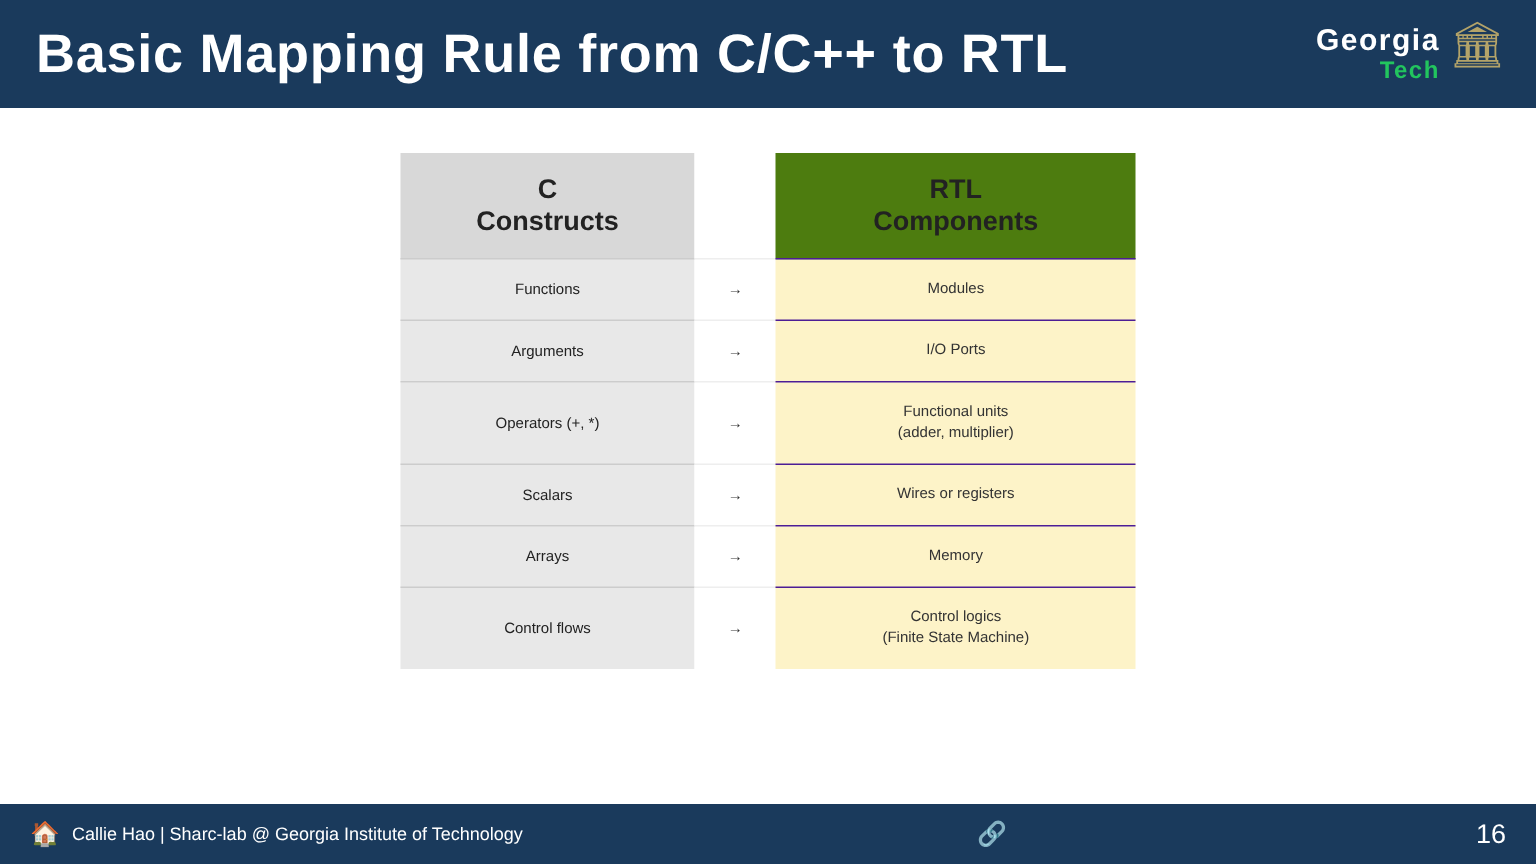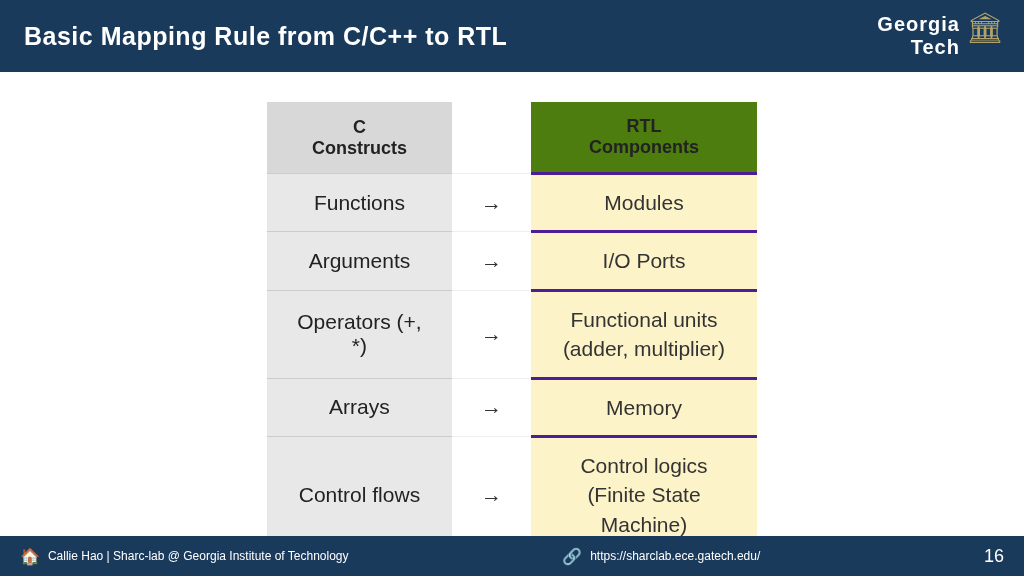--- a/index.html
+++ b/index.html
@@ -17,21 +17,21 @@
       background: #1a3a5c;
       width: 100%;
       height: 72px;
       display: flex;
       align-items: center;
       justify-content: space-between;
       padding: 0 20px 0 24px;
     }
     .header-title {
       color: #fff;
-      font-size: 25px;
+      font-size: 36px;
       font-weight: bold;
       letter-spacing: 0.5px;
     }
 
     
     .main-content {
       display: flex;
       justify-content: center;
       align-items: flex-start;
       padding: 30px 40px 10px 40px;
@@ -62,43 +62,43 @@
       width: 50px;
     }
 
     .th-right {
       background: #4d7c0f;
       color: #222;
       width: 220px;
     }
 
     .mapping-table td {
-      padding: 13px 28px;
-      font-size: 21px;
+      padding: 13px 16px;
+      font-size: 10px;
       text-align: center;
       vertical-align: middle;
     }
 
     .td-left {
       background: #e8e8e8;
       color: #222;
       border-top: 1px solid #ccc;
     }
 
     .td-arrow {
       background: #fff;
       color: #333;
       font-size: 17px;
       border-top: 1px solid #eee;
     }
 
     .td-right {
       background: #fdf3c8;
       color: #333;
-      border-top: 3px solid #4c1d95;
+      border-top: 1px solid #4c1d95;
       line-height: 1.4;
     }
 
     
     .footer {
       position: absolute;
       bottom: 0;
       left: 0;
       width: 100%;
       height: 40px;
@@ -150,22 +150,22 @@
     .gt-word-georgia {
       display: block;
       color: #fff;
       font-size: 20px;
       font-weight: bold;
       letter-spacing: 1px;
     }
 
     .gt-word-tech {
       display: block;
-      color: #ffffff;
-      font-size: 20px;
+      color: #22c55e;
+      font-size: 16px;
       font-weight: bold;
       letter-spacing: 1px;
     }
 
     .gt-torch {
       color: #b3a369;
       font-size: 30px;
       line-height: 1;
     }
   </style>
@@ -208,36 +208,40 @@
           <td class="td-left">Arguments</td>
           <td class="td-arrow">→</td>
           <td class="td-right">I/O Ports</td>
         </tr>
         <tr>
           <td class="td-left">Operators (+, *)</td>
           <td class="td-arrow">→</td>
           <td class="td-right">Functional units<br>(adder, multiplier)</td>
         </tr>
         <tr>
+          <td class="td-left">Scalars</td>
+          <td class="td-arrow">→</td>
+          <td class="td-right">Wires or registers</td>
+        </tr>
+        <tr>
           <td class="td-left">Arrays</td>
           <td class="td-arrow">→</td>
           <td class="td-right">Memory</td>
         </tr>
         <tr>
           <td class="td-left">Control flows</td>
           <td class="td-arrow">→</td>
           <td class="td-right">Control logics<br>(Finite State Machine)</td>
         </tr>
       </tbody>
   </table>
 </div>
 
 <div class="footer">
   <div class="footer-left">
     <span class="footer-icon">🏠</span>
     <span>Callie Hao | Sharc-lab @ Georgia Institute of Technology</span>
   </div>
   <div class="footer-center">
     <span class="footer-icon">🔗</span>
-    <span>https://sharclab.ece.gatech.edu/</span>
   </div>
   <div class="footer-right">16</div>
 </div>
 
 </body></html>

